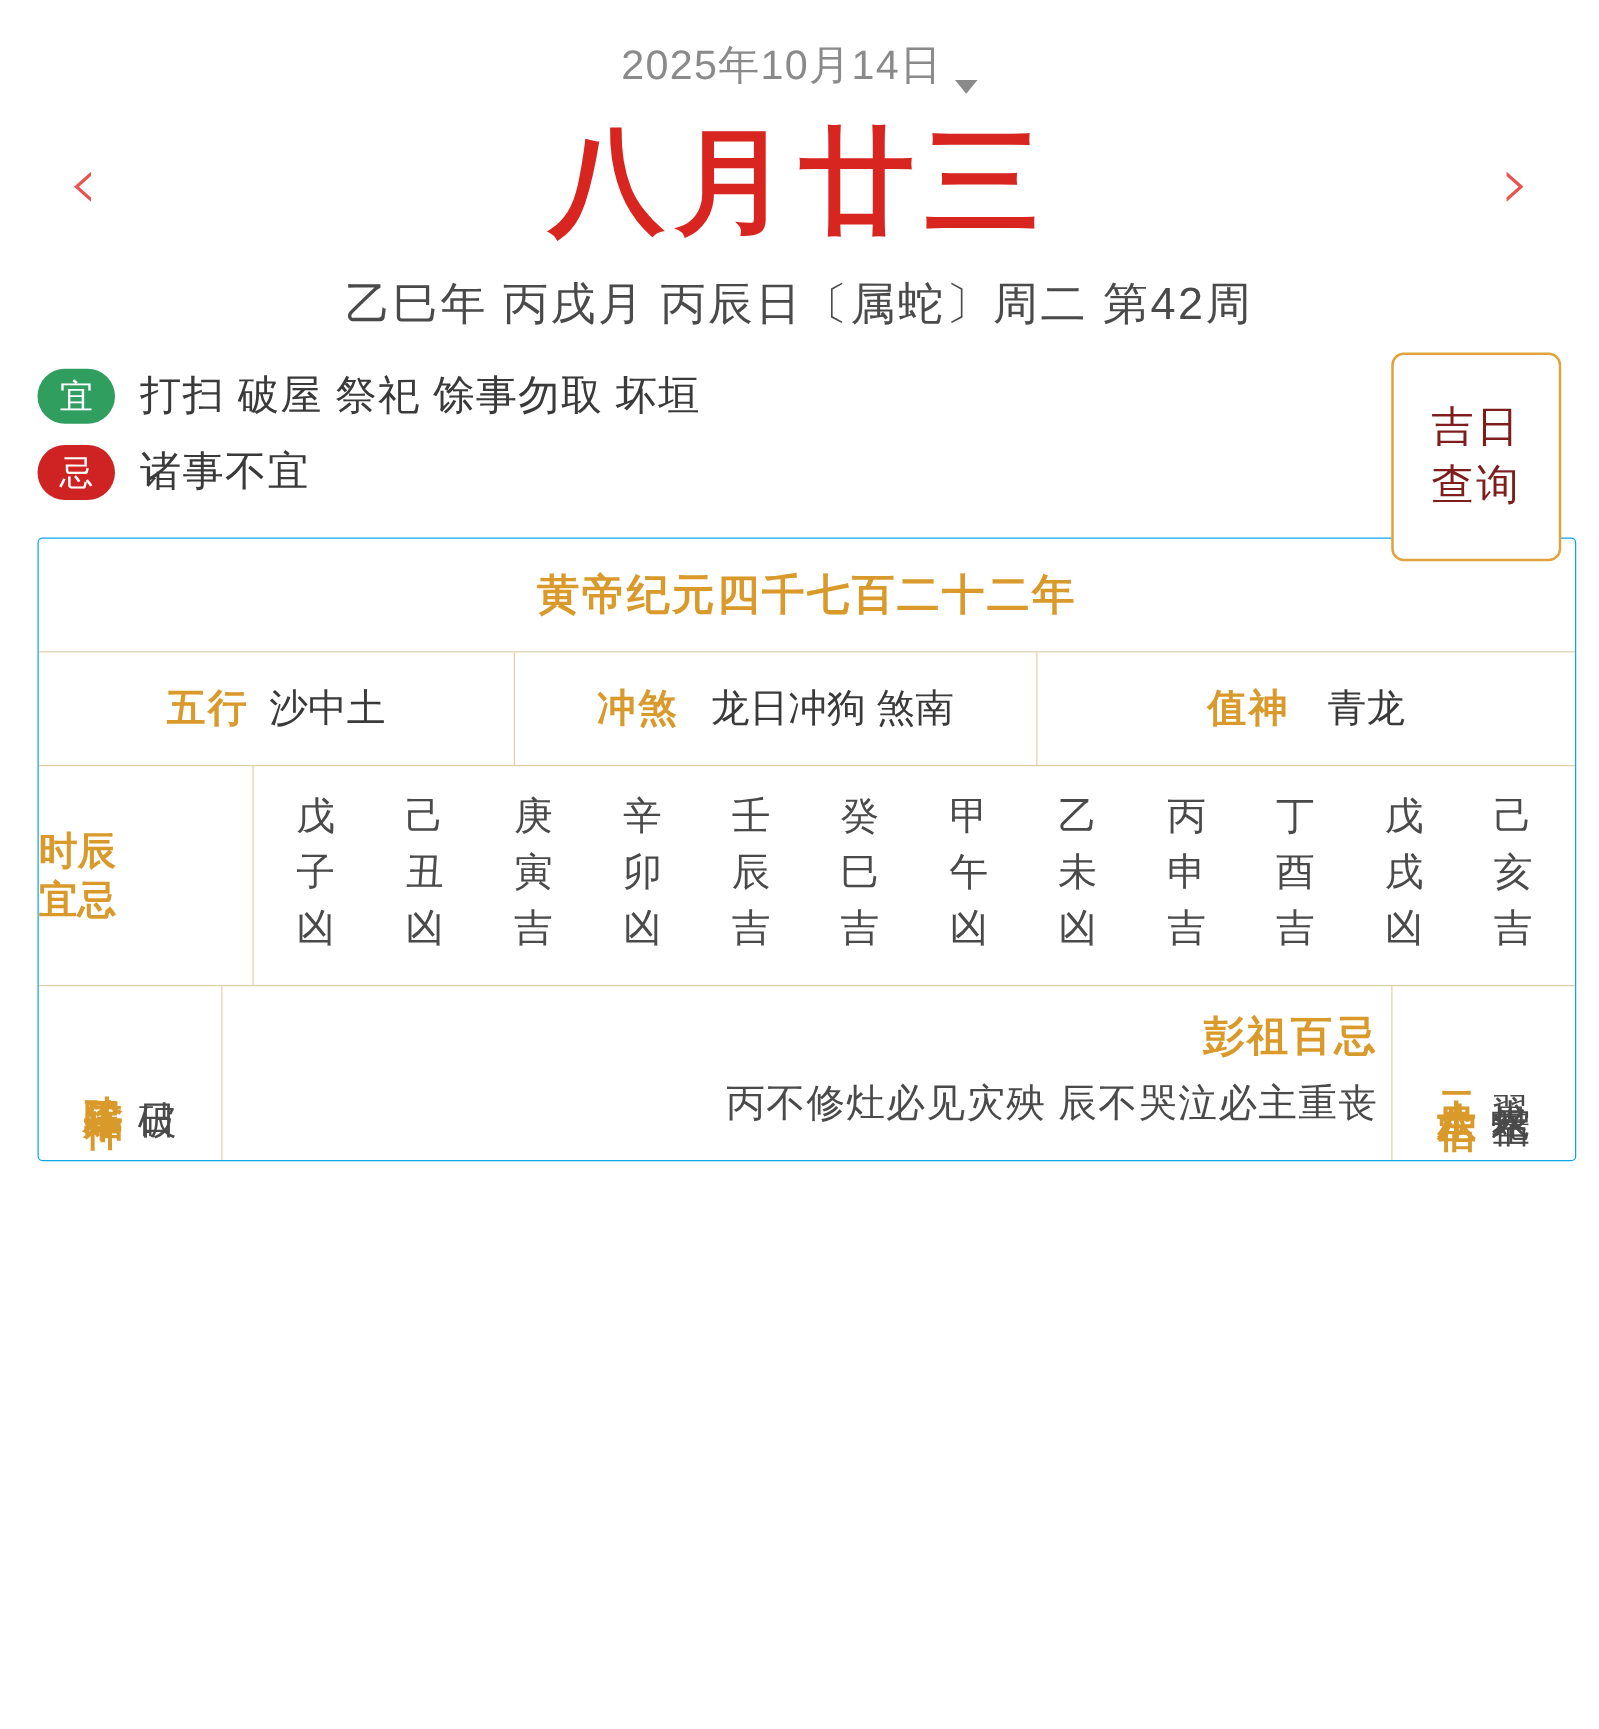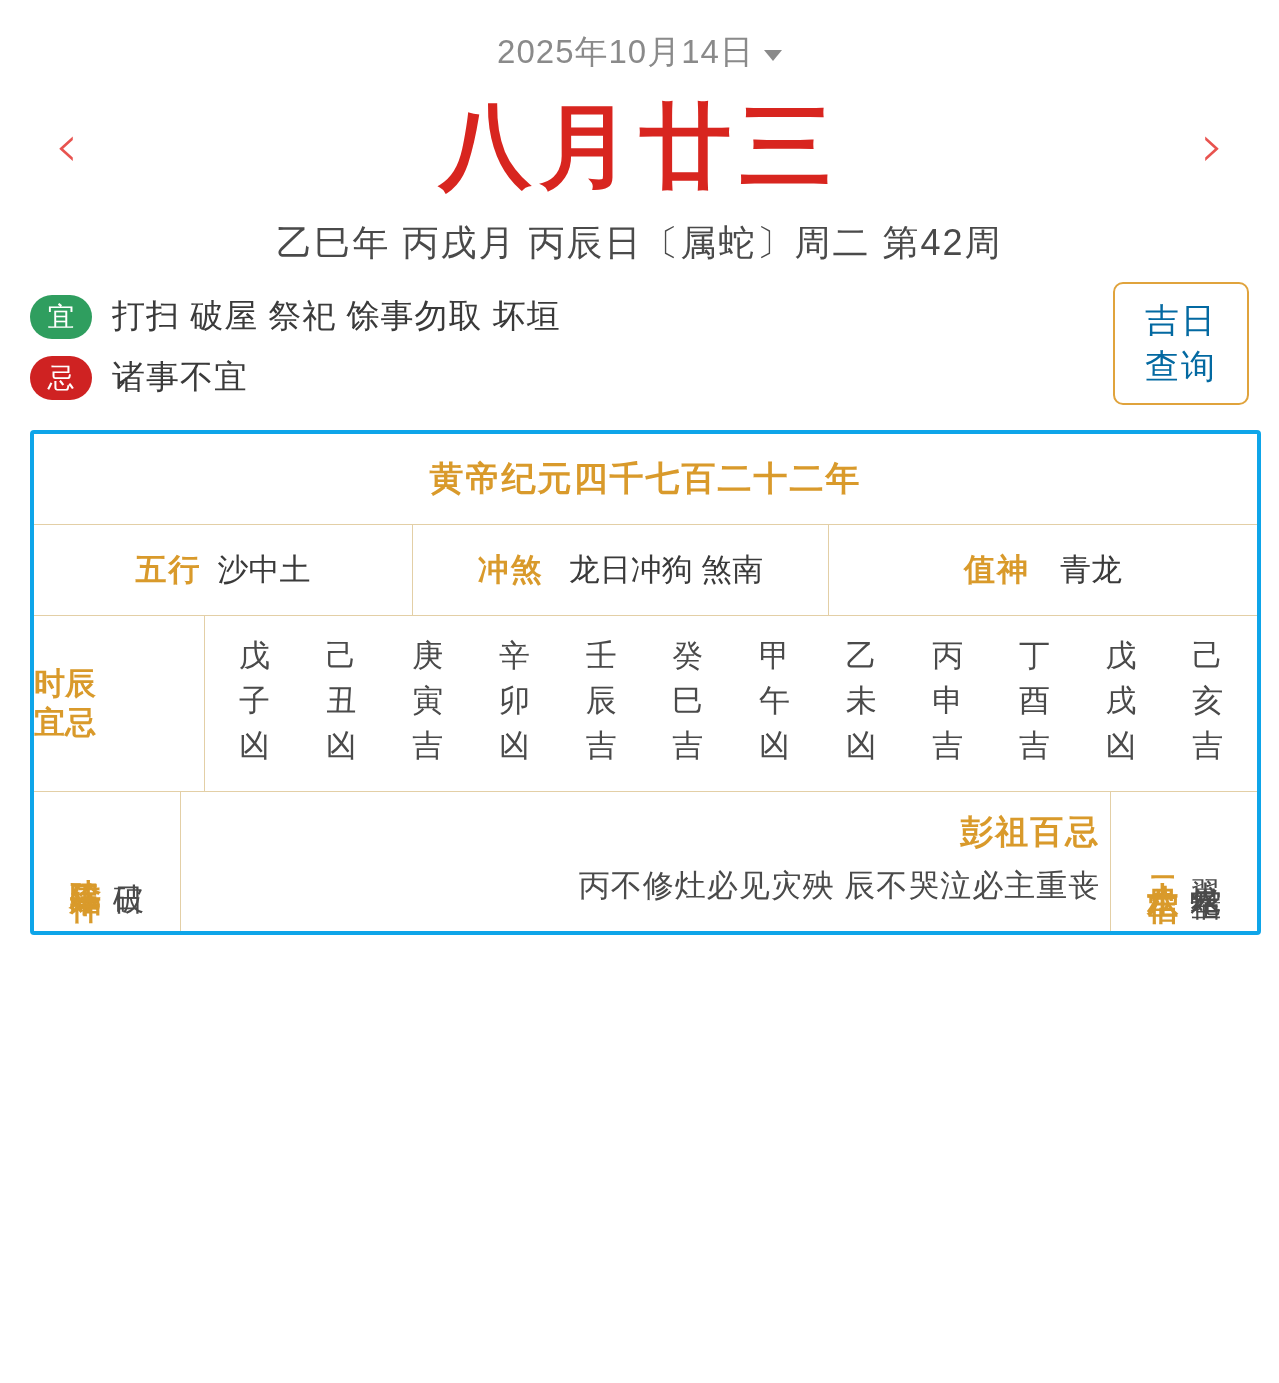--- a/index.html
+++ b/index.html
@@ -8,21 +8,21 @@
     min-height: 1383px;
     background: #ffffff;
     font-family: "Liberation Sans", "DejaVu Sans", sans-serif;
     color: #333;
     -webkit-font-smoothing: antialiased;
   }
   .page { width: 1279px; position: relative; padding: 0 0 20px 0; }
 
   
   .date-bar {
-    display: flex; align-items: center; justify-content: center;
+    display: flex; align-items: flex-end; justify-content: center;
     gap: 10px; padding: 30px 0 10px 0;
   }
   .date-bar .gdate { font-size: 33px; color: #8a8a8a; letter-spacing: 1px; }
   .chev-down {
     width: 0; height: 0; display: inline-block;
     border-left: 9px solid transparent; border-right: 9px solid transparent;
     border-top: 11px solid #8a8a8a; margin-top: 6px;
   }
 
   
@@ -51,29 +51,29 @@
     width: 62px; height: 44px; border-radius: 22px; color: #fff;
     font-size: 27px; display: flex; align-items: center; justify-content: center;
     flex: 0 0 auto;
   }
   .badge.yi { background: #2f9e5f; }
   .badge.ji { background: #cf2222; }
   .yiji-text { font-size: 33px; color: #3a3a3a; letter-spacing: 1px; }
 
   .jiri-btn {
     position: absolute; right: 30px; top: -12px;
-    width: 136px; height: 123px; border: 2px solid #e0a33c; border-radius: 10px;
+    width: 136px; height: 167px; border: 2px solid #e0a33c; border-radius: 10px;
     display: flex; flex-direction: column; align-items: center; justify-content: center;
-    color: #0369a1; font-size: 34px; line-height: 1.35; letter-spacing: 2px;
+    color: #7f1d1d; font-size: 34px; line-height: 1.35; letter-spacing: 2px;
     cursor: pointer; background: #fff;
   }
 
   
   .almanac {
-    margin: 30px 18px 0 30px; border: 4px solid #0ea5e9;
+    margin: 30px 18px 0 30px; border: 1px solid #0ea5e9;
     border-radius: 4px; overflow: hidden; background: #fff;
   }
   .row-title {
     text-align: center; color: #d99a2b; font-size: 34px; font-weight: 700;
     padding: 22px 0; letter-spacing: 2px; border-bottom: 1px solid #e3cfa6;
   }
   .row-3 { display: flex; border-bottom: 1px solid #e3cfa6; }
   .cell {
     display: flex; align-items: center; justify-content: center; gap: 16px;
     padding: 24px 10px; font-size: 31px; color: #3a3a3a;

